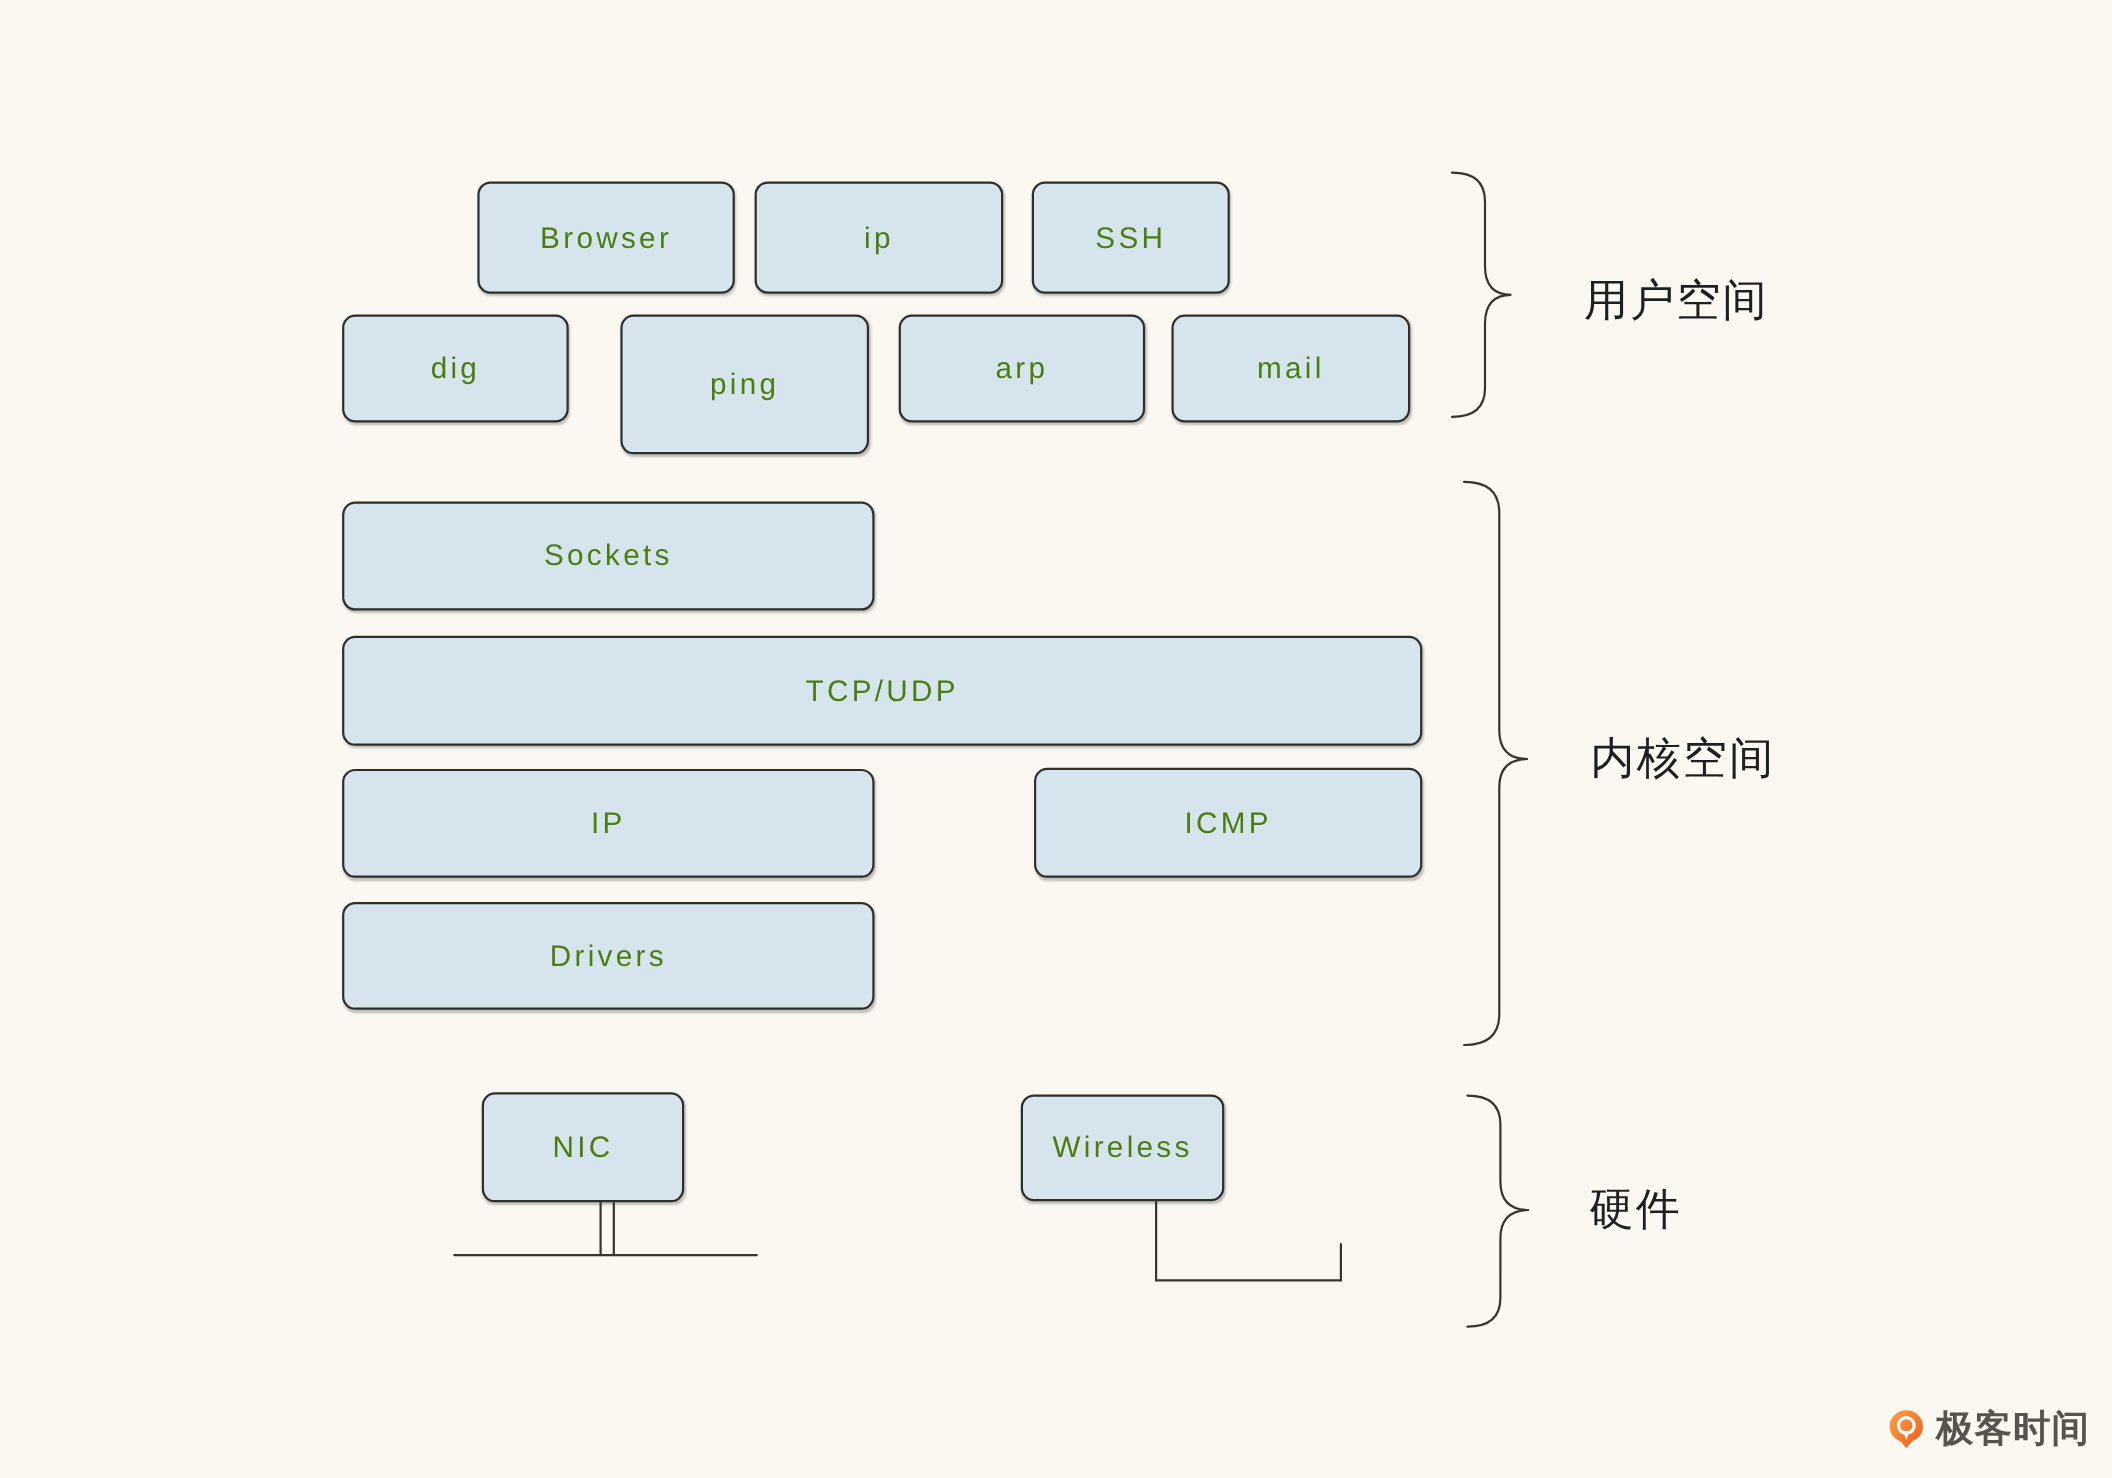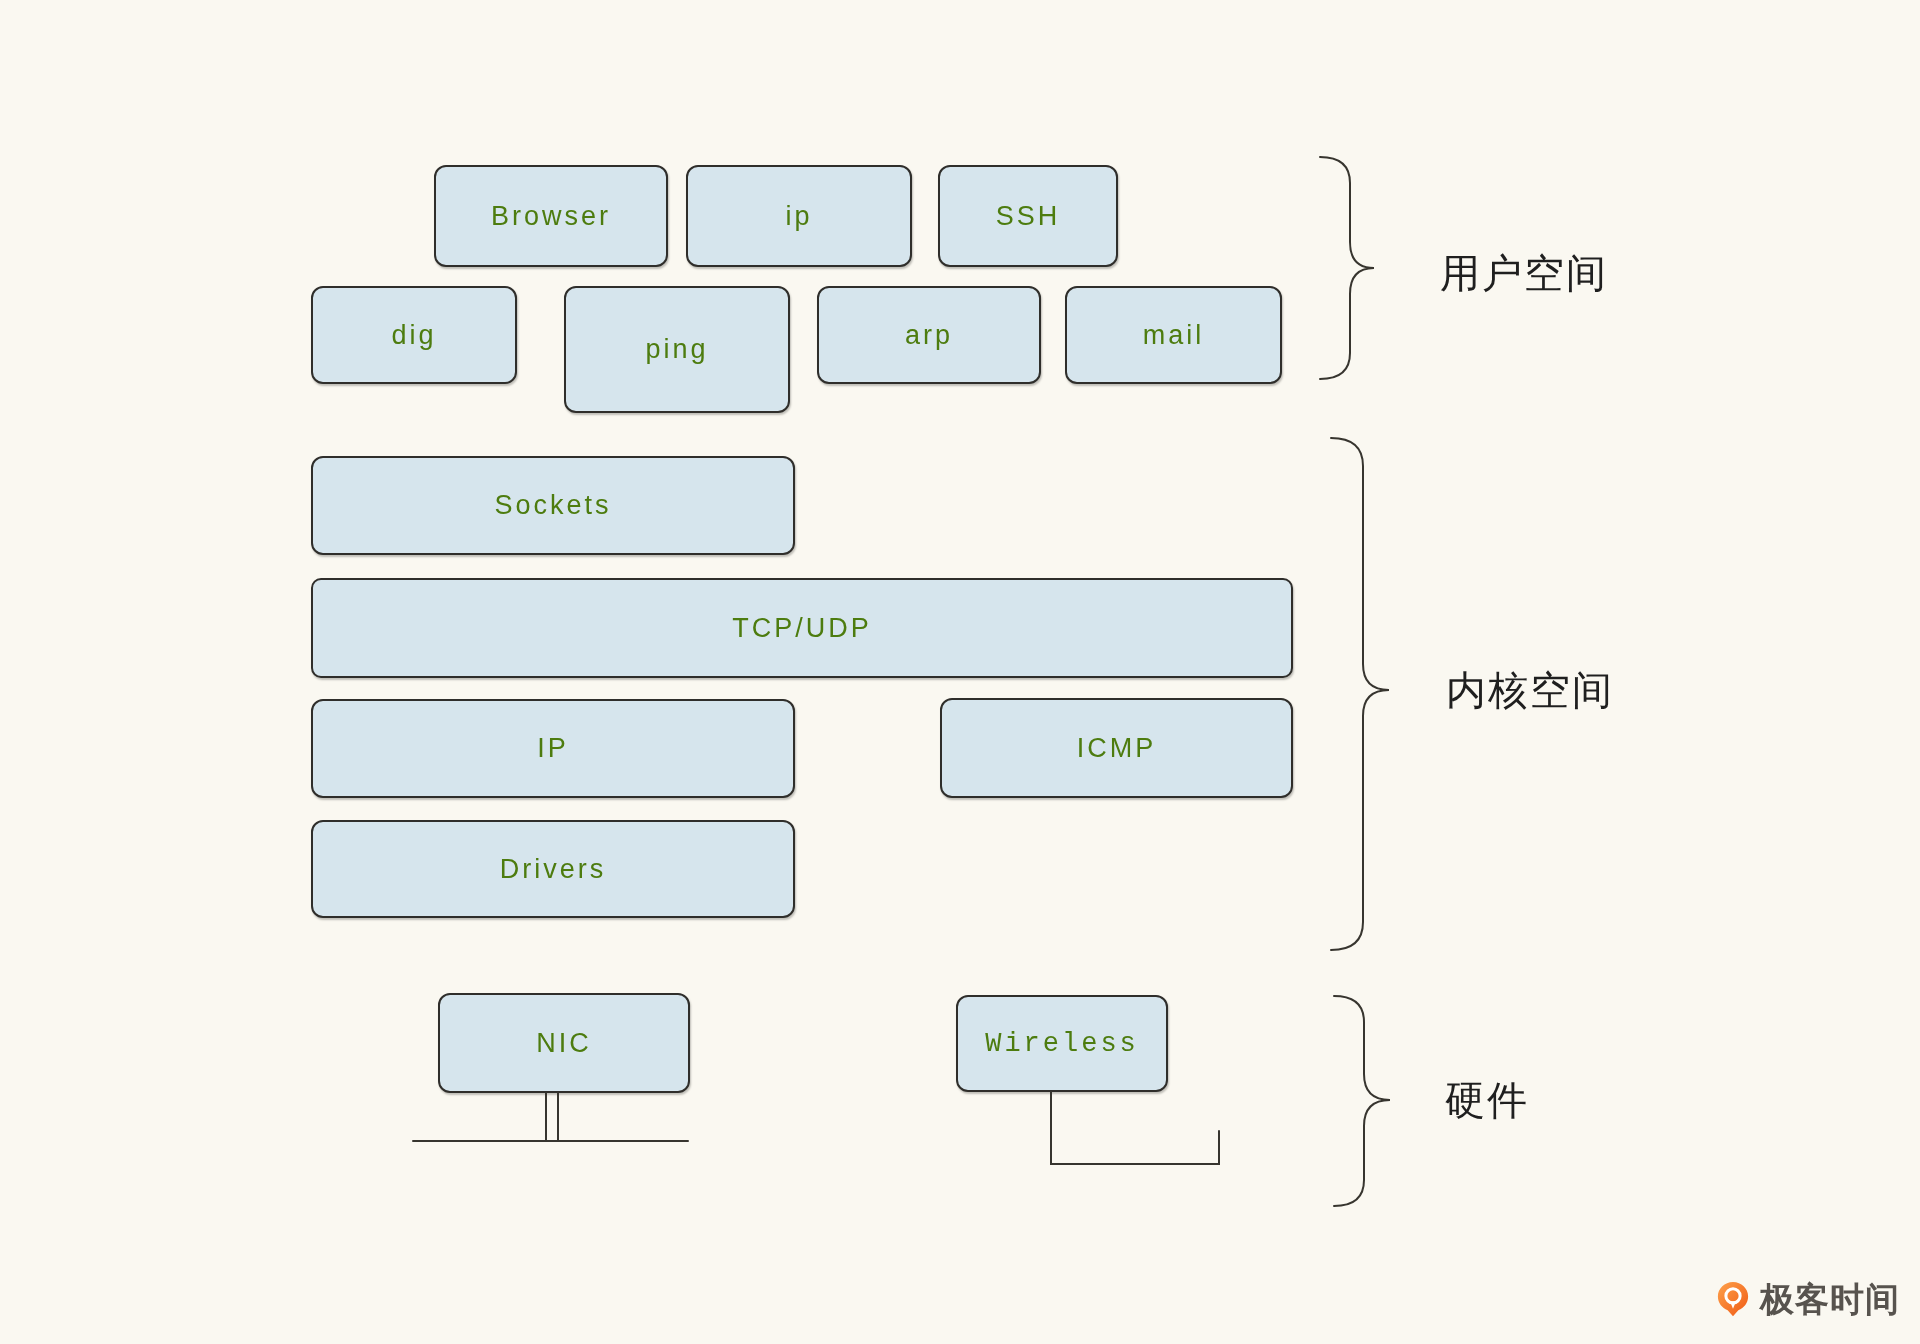--- a/index.html
+++ b/index.html
@@ -29,27 +29,27 @@
   .b-browser {left:434px; top:165px; width:234px; height:102px;}
   .b-iptool  {left:686px; top:165px; width:226px; height:102px;}
   .b-ssh     {left:938px; top:165px; width:180px; height:102px;}
   
   .b-dig     {left:311px; top:286px; width:206px; height:98px;}
   .b-ping    {left:564px; top:286px; width:226px; height:127px;}
   .b-arp     {left:817px; top:286px; width:224px; height:98px;}
   .b-mail    {left:1065px;top:286px; width:217px; height:98px;}
   
   .b-sockets {left:311px; top:456px; width:484px; height:99px;}
-  .b-tcpudp  {left:311px; top:578px; width:982px; height:100px;border-radius:10px;}
+  .b-tcpudp  {left:311px; top:578px; width:982px; height:100px;}
   .b-iplayer {left:311px; top:699px; width:484px; height:99px;}
   .b-icmp    {left:940px; top:698px; width:353px; height:100px;}
   .b-drivers {left:311px; top:820px; width:484px; height:98px;}
   
-  .b-nic     {left:438px; top:993px; width:252px; height:100px;}
-  .b-wireless{left:956px; top:995px; width:212px; height:97px;font-family:Liberation Mono, monospace;}
+  .b-nic     {left:438px; top:993px; width:184px; height:100px;}
+  .b-wireless{left:928px; top:995px; width:185px; height:97px;}
 
   .overlay{position:absolute;left:0;top:0;width:1920px;height:1344px;pointer-events:none;}
 
   .group-label{
     position:absolute;
     font-size:40px;
     letter-spacing:2px;
     color:#1f1f1f;
     line-height:46px;
     white-space:nowrap;

